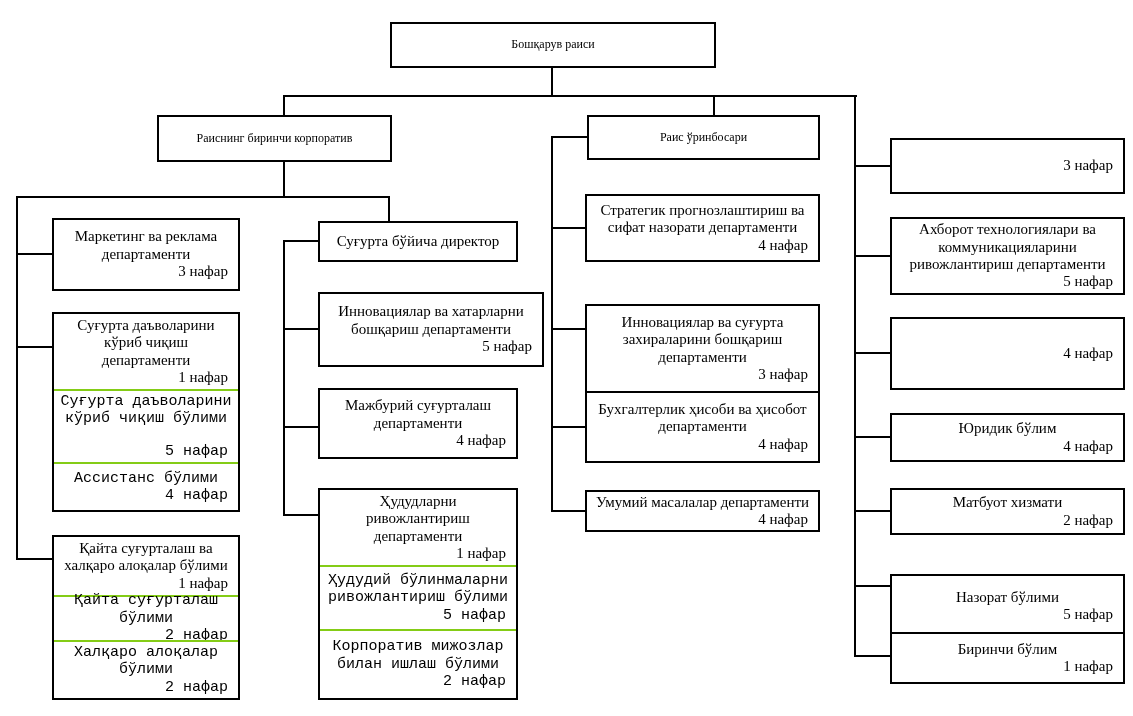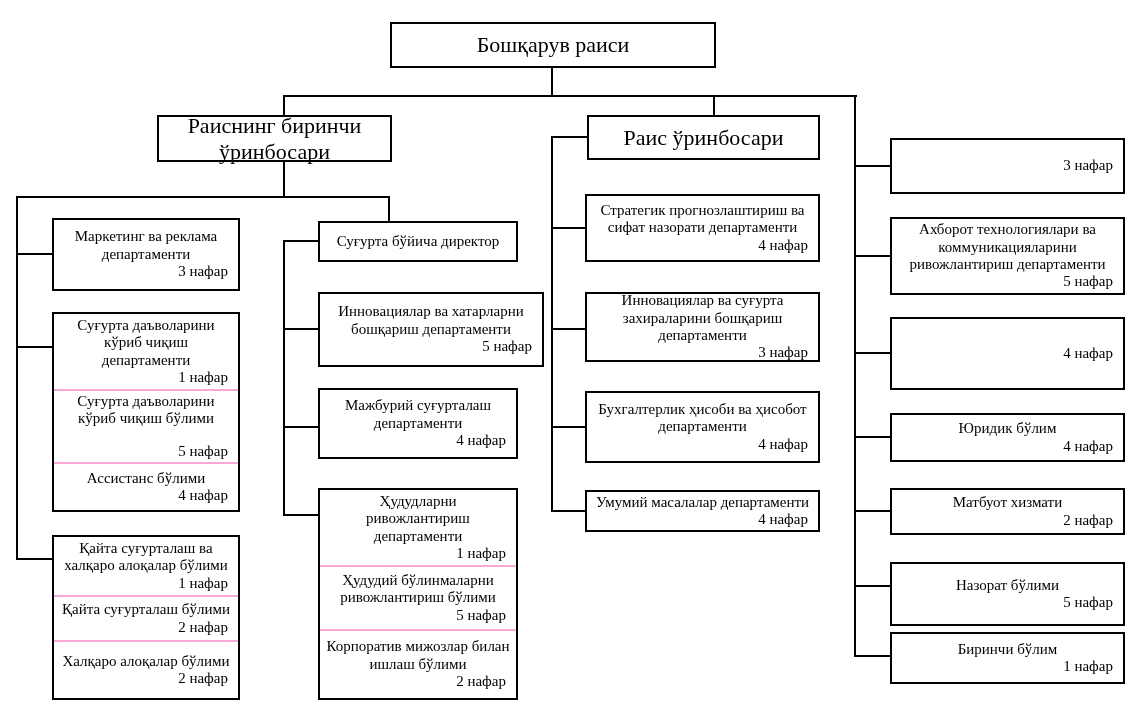--- a/index.html
+++ b/index.html
@@ -8,29 +8,29 @@
     font-family:"Liberation Serif","DejaVu Serif",serif; color:#000;
   }
   .node, .group {
     position:absolute; box-sizing:border-box;
     border:2px solid #000; background:#fff;
   }
   .node {
     display:flex; flex-direction:column; justify-content:center;
     padding:2px 6px; font-size:15px; line-height:1.16; text-align:center;
   }
-  .hdr { font-size:22px; }
+  .hdr { font-size:12px; }
   .node .t { width:100%; }
   .node .c { width:100%; text-align:right; padding-right:4px; box-sizing:border-box; }
   .group { display:flex; flex-direction:column; }
   .cell {
     box-sizing:border-box; display:flex; flex-direction:column; justify-content:center;
     padding:2px 6px; font-size:15px; line-height:1.16; text-align:center;
   }
-  .cell + .cell { border-top:2px solid #f9a8d4; }
+  .cell + .cell { border-top:2px solid #84cc16;font-family:Liberation Mono, monospace; }
   .cell.spread { justify-content:space-between; }
   .cell .t { width:100%; }
   .cell .c { width:100%; text-align:right; padding-right:4px; box-sizing:border-box; }
   .vl, .hl { position:absolute; background:#000; }
   .vl { width:2px; }
   .hl { height:2px; }
 </style>
 </head>
 <body>
 
@@ -70,21 +70,21 @@
   <div class="hl" style="left:551px;top:227px;width:36px"></div>
   <div class="hl" style="left:551px;top:328px;width:36px"></div>
   <div class="hl" style="left:551px;top:426px;width:36px"></div>
   <div class="hl" style="left:551px;top:510px;width:36px"></div>
 
   <div class="node hdr" style="left:390px;top:22px;width:326px;height:46px">
     <div class="t">Бошқарув раиси</div>
   </div>
 
   <div class="node hdr" style="left:157px;top:115px;width:235px;height:47px">
-    <div class="t">Раиснинг биринчи ўринбосари</div>
+    <div class="t">Раиснинг биринчи корпоратив</div>
   </div>
 
   <div class="node hdr" style="left:587px;top:115px;width:233px;height:45px">
     <div class="t">Раис ўринбосари</div>
   </div>
 
   <div class="node" style="left:318px;top:221px;width:200px;height:41px">
     <div class="t">Суғурта бўйича директор</div>
   </div>
 
@@ -146,21 +146,21 @@
       <div class="t">Корпоратив мижозлар билан ишлаш бўлими</div>
       <div class="c">2 нафар</div>
     </div>
   </div>
 
   <div class="node" style="left:585px;top:194px;width:235px;height:68px">
     <div class="t">Стратегик прогнозлаштириш ва сифат назорати департаменти</div>
     <div class="c">4 нафар</div>
   </div>
 
-  <div class="node" style="left:585px;top:292px;width:235px;height:70px">
+  <div class="node" style="left:585px;top:304px;width:235px;height:89px">
     <div class="t">Инновациялар ва суғурта захираларини бошқариш департаменти</div>
     <div class="c">3 нафар</div>
   </div>
 
   <div class="node" style="left:585px;top:391px;width:235px;height:72px">
     <div class="t">Бухгалтерлик ҳисоби ва ҳисобот департаменти</div>
     <div class="c">4 нафар</div>
   </div>
 
   <div class="node" style="left:585px;top:490px;width:235px;height:42px">
@@ -184,21 +184,21 @@
   <div class="node" style="left:890px;top:413px;width:235px;height:49px">
     <div class="t">Юридик бўлим</div>
     <div class="c">4 нафар</div>
   </div>
 
   <div class="node" style="left:890px;top:488px;width:235px;height:47px">
     <div class="t">Матбуот хизмати</div>
     <div class="c">2 нафар</div>
   </div>
 
-  <div class="node" style="left:890px;top:562px;width:235px;height:64px">
+  <div class="node" style="left:890px;top:574px;width:235px;height:64px">
     <div class="t">Назорат бўлими</div>
     <div class="c">5 нафар</div>
   </div>
 
   <div class="node" style="left:890px;top:632px;width:235px;height:52px">
     <div class="t">Биринчи бўлим</div>
     <div class="c">1 нафар</div>
   </div>
 
 </div>

